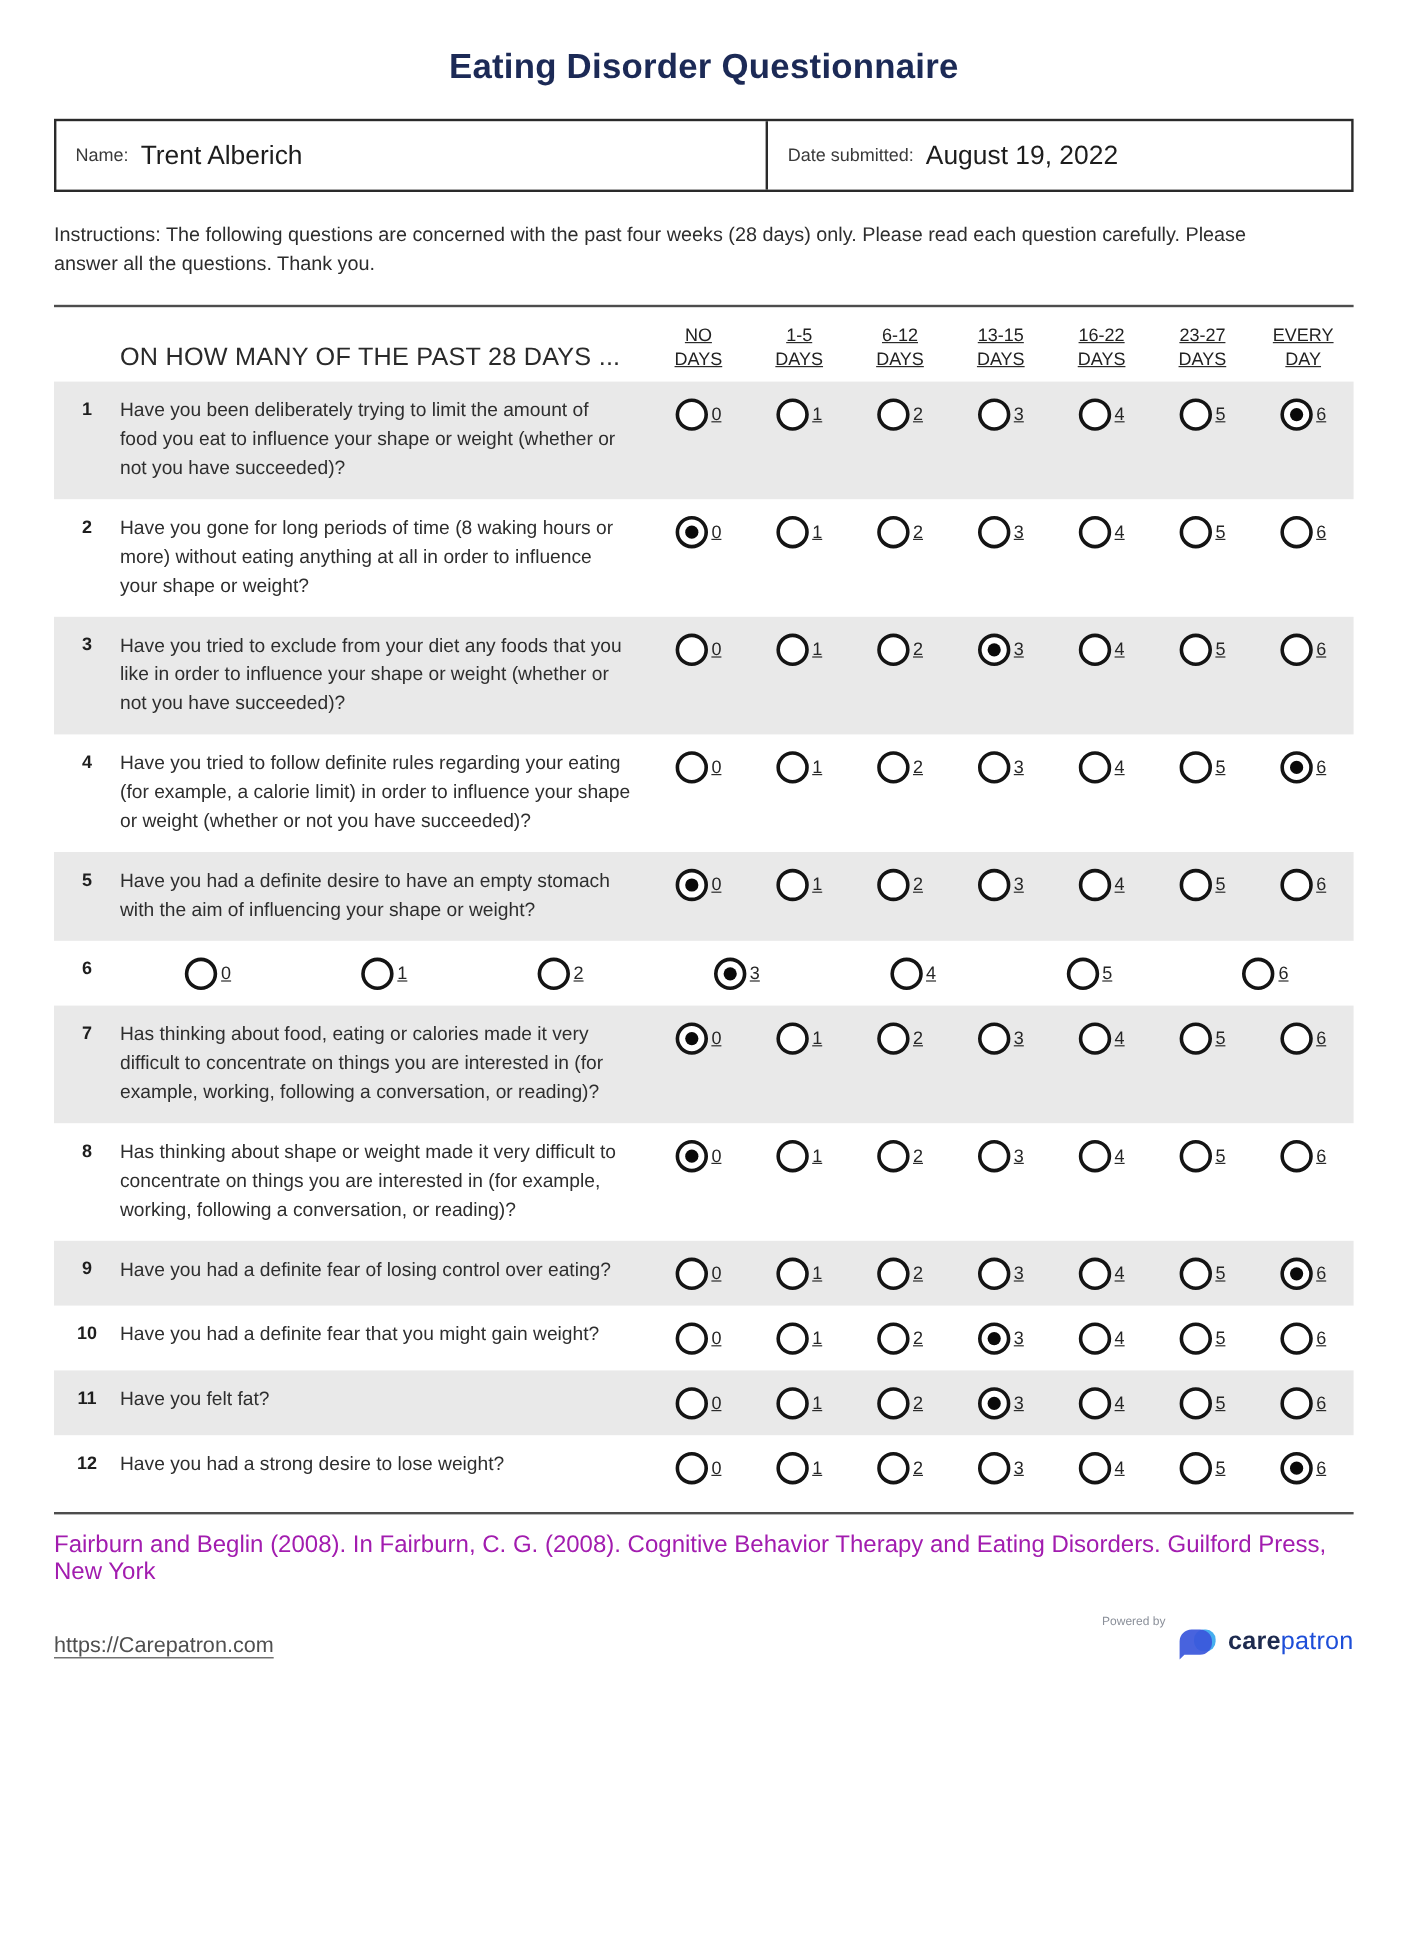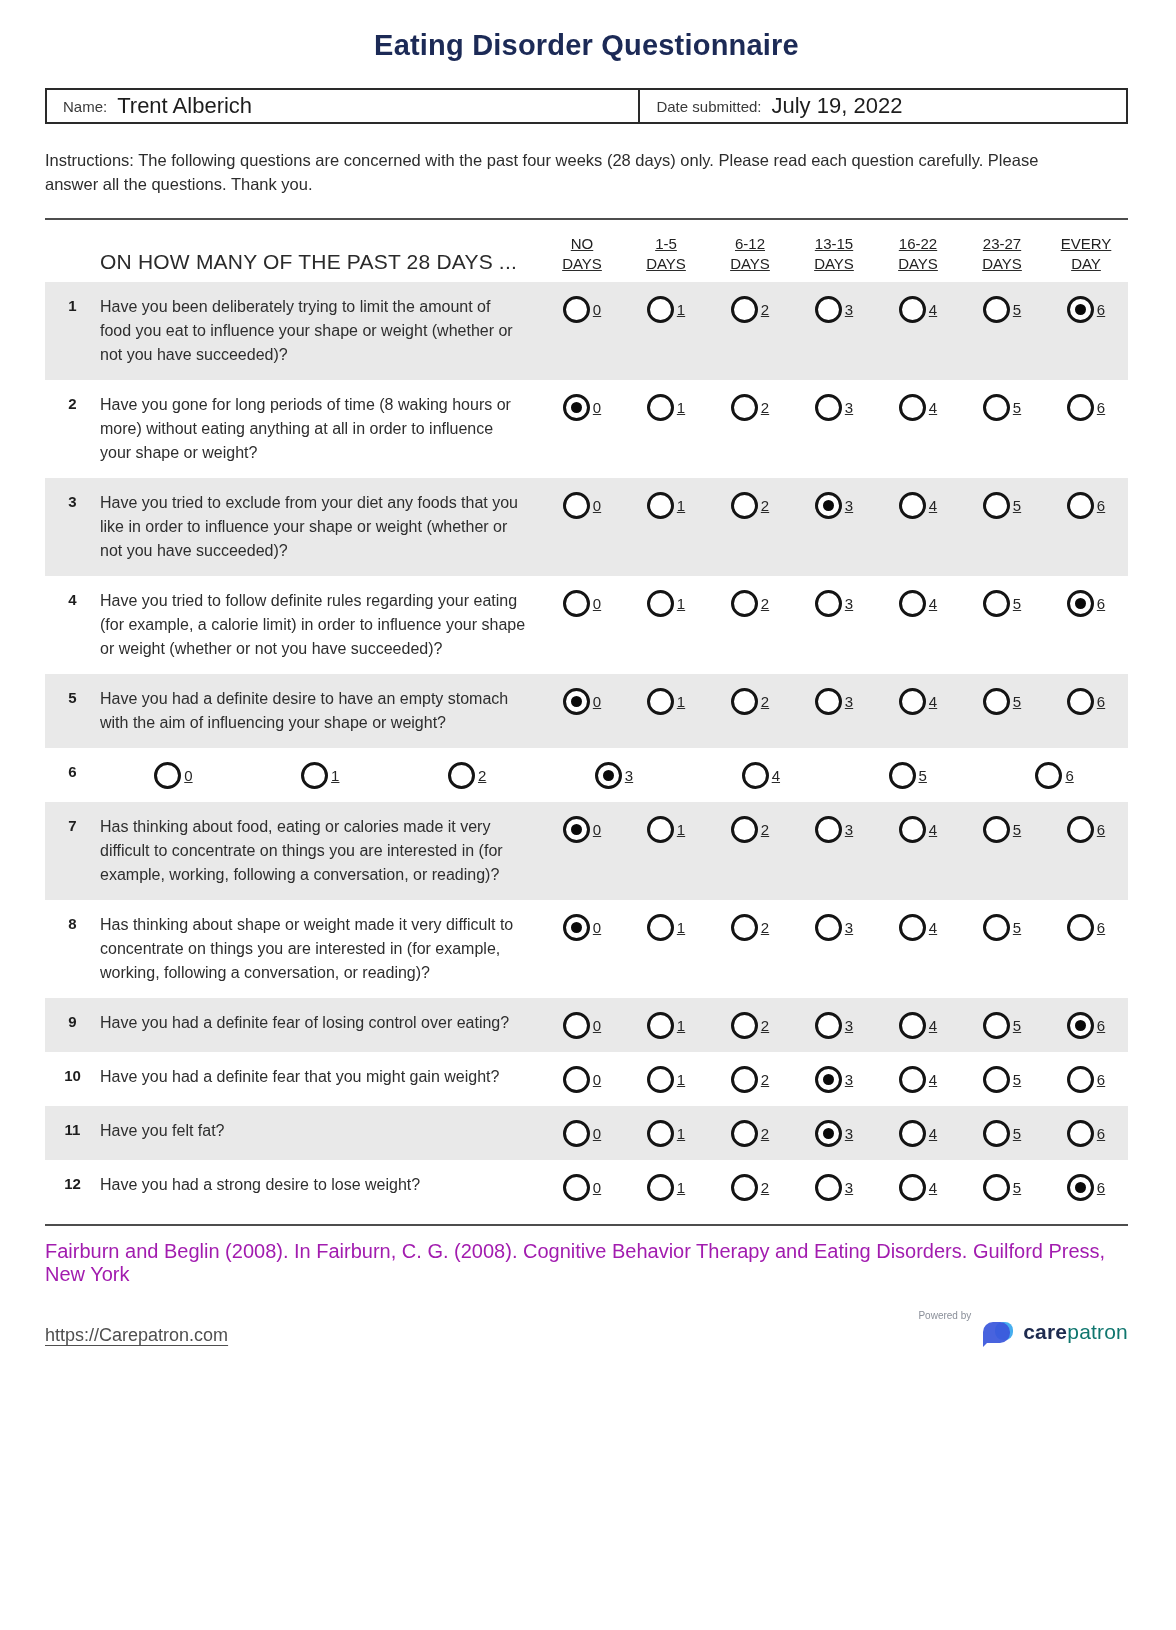--- a/index.html
+++ b/index.html
@@ -3,37 +3,37 @@
 <meta charset="utf-8">
 <style>
   * { margin:0; padding:0; box-sizing:border-box; }
   html,body { background:#ffffff; }
   body {
     width:1176px; height:1630px;
     font-family:"Liberation Sans","DejaVu Sans",sans-serif;
     color:#2b2b2b;
     position:relative;
   }
-  .page { padding:29px 48px 0 45px; }
+  .page { padding:40px 48px 0 45px; }
 
   
   .title {
     text-align:center;
     font-size:29px;
     font-weight:bold;
     color:#1c2a56;
     letter-spacing:0.2px;
     margin-bottom:26px;
   }
 
   
   .info-table {
     display:flex;
     border:2px solid #2a2a2a;
-    height:36px;
+    height:61px;
     align-items:stretch;
   }
   .info-cell { display:flex; align-items:center; padding:4px 12px 4px 16px; }
   .info-cell.name { flex:0 0 55%; border-right:2px solid #2a2a2a; }
   .info-cell.date { flex:1; }
   .info-label { font-size:15px; color:#3a3a3a; margin-right:10px; white-space:nowrap; }
   .info-value { font-size:22px; color:#1d1d1d; }
 
   
   .instructions {
@@ -118,37 +118,37 @@
     color:#4f4f4f;
     text-decoration:underline;
     text-underline-offset:4px;
     cursor:pointer;
   }
   .brand { display:flex; align-items:flex-start; gap:8px; }
   .powered { font-size:10px; color:#8a8f99; margin-right:2px; margin-top:-10px; }
   .logo-icon { display:inline-flex; }
   .brand-name { font-size:21px; letter-spacing:0.2px; }
   .brand-name .bold { font-weight:bold; color:#1e2b4f; }
-  .brand-name .light { font-weight:normal; color:#0f766e; }
+  .brand-name .light { font-weight:normal; color:#1d4ed8; }
 </style>
 </head>
 <body>
 
 <div class="page">
 
   <div class="title">Eating Disorder Questionnaire</div>
 
   <div class="info-table">
     <div class="info-cell name">
       <span class="info-label">Name:</span>
       <span class="info-value">Trent Alberich</span>
     </div>
     <div class="info-cell date">
       <span class="info-label">Date submitted:</span>
-      <span class="info-value">July 19, 2022</span>
+      <span class="info-value">August 19, 2022</span>
     </div>
   </div>
 
   <p class="instructions">Instructions: The following questions are concerned with the past four weeks (28 days) only. Please read each question carefully. Please answer all the questions. Thank you.</p>
 
 
   <hr class="rule">
 
   <div class="q-table">
     <div class="q-header-row">

